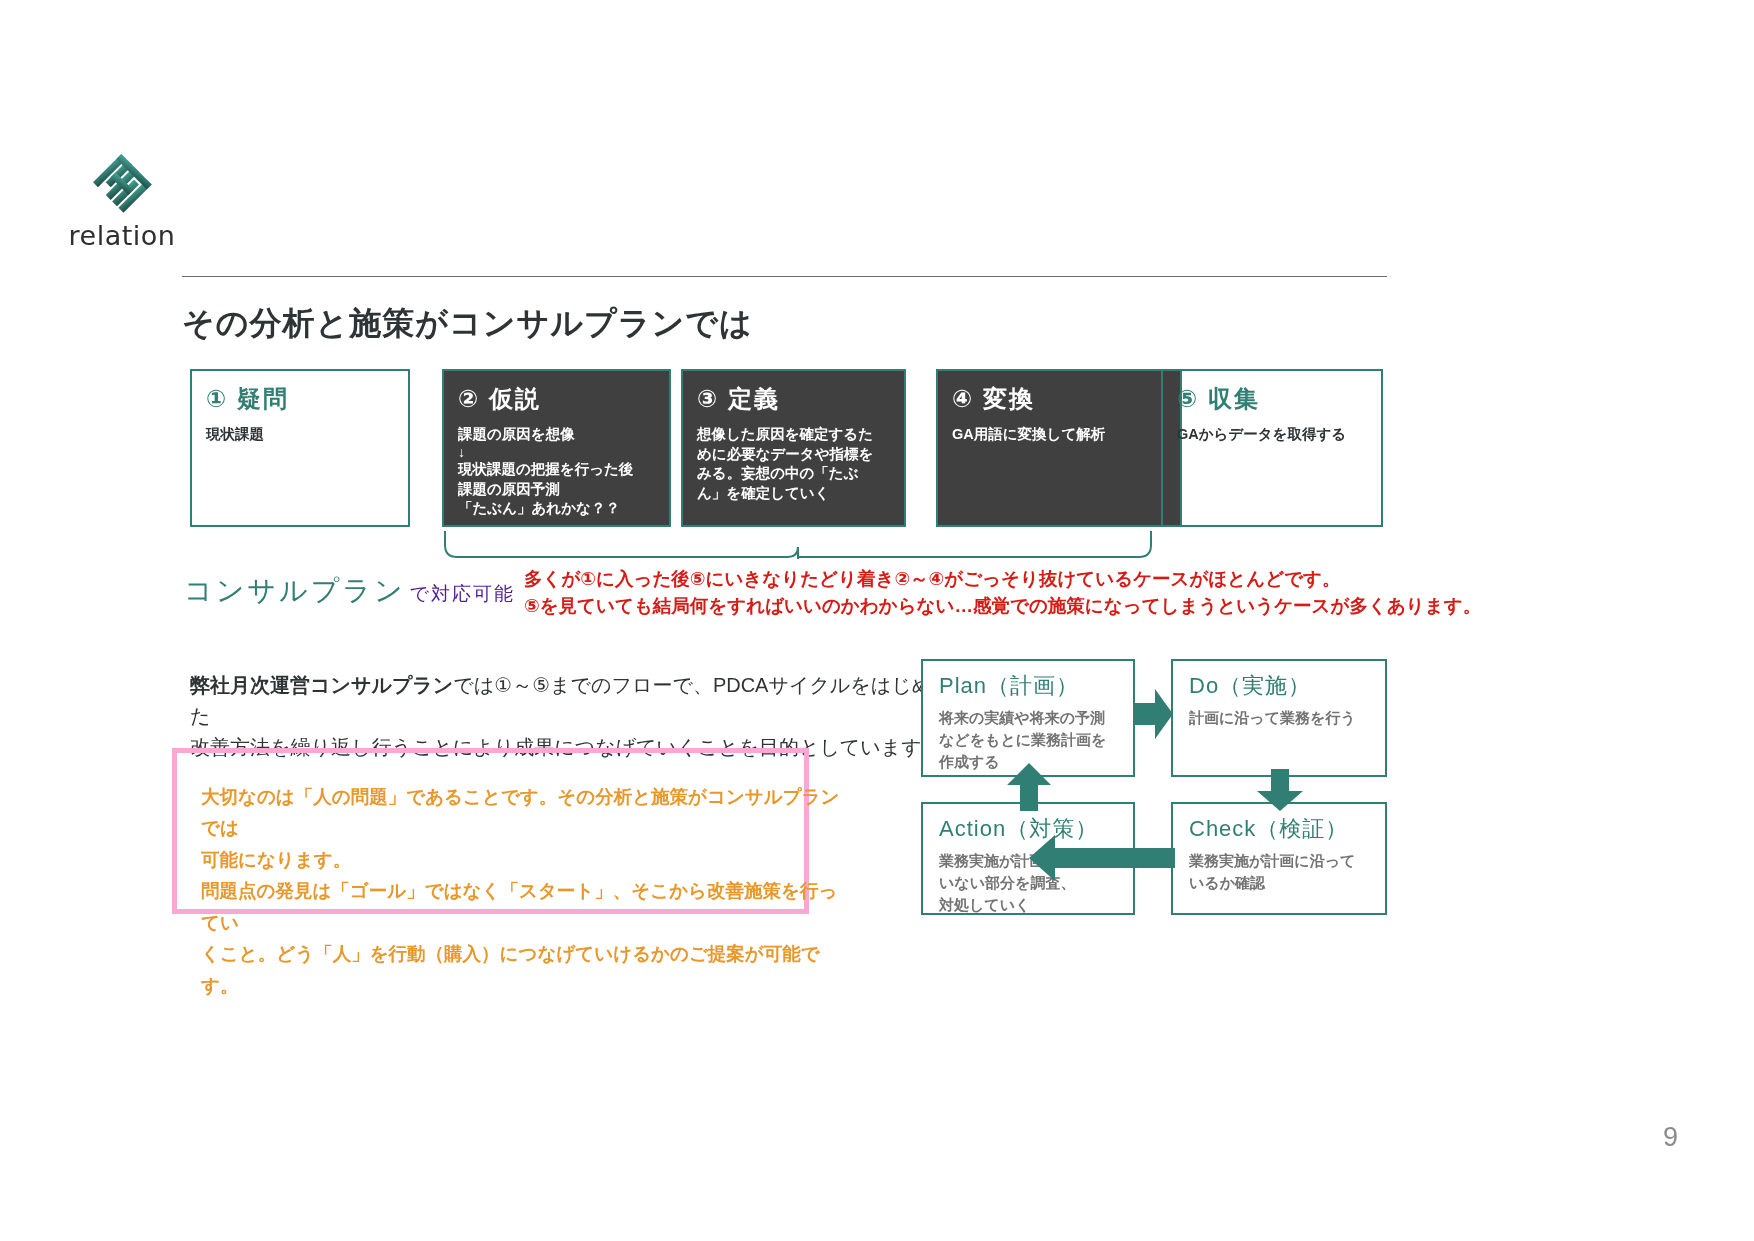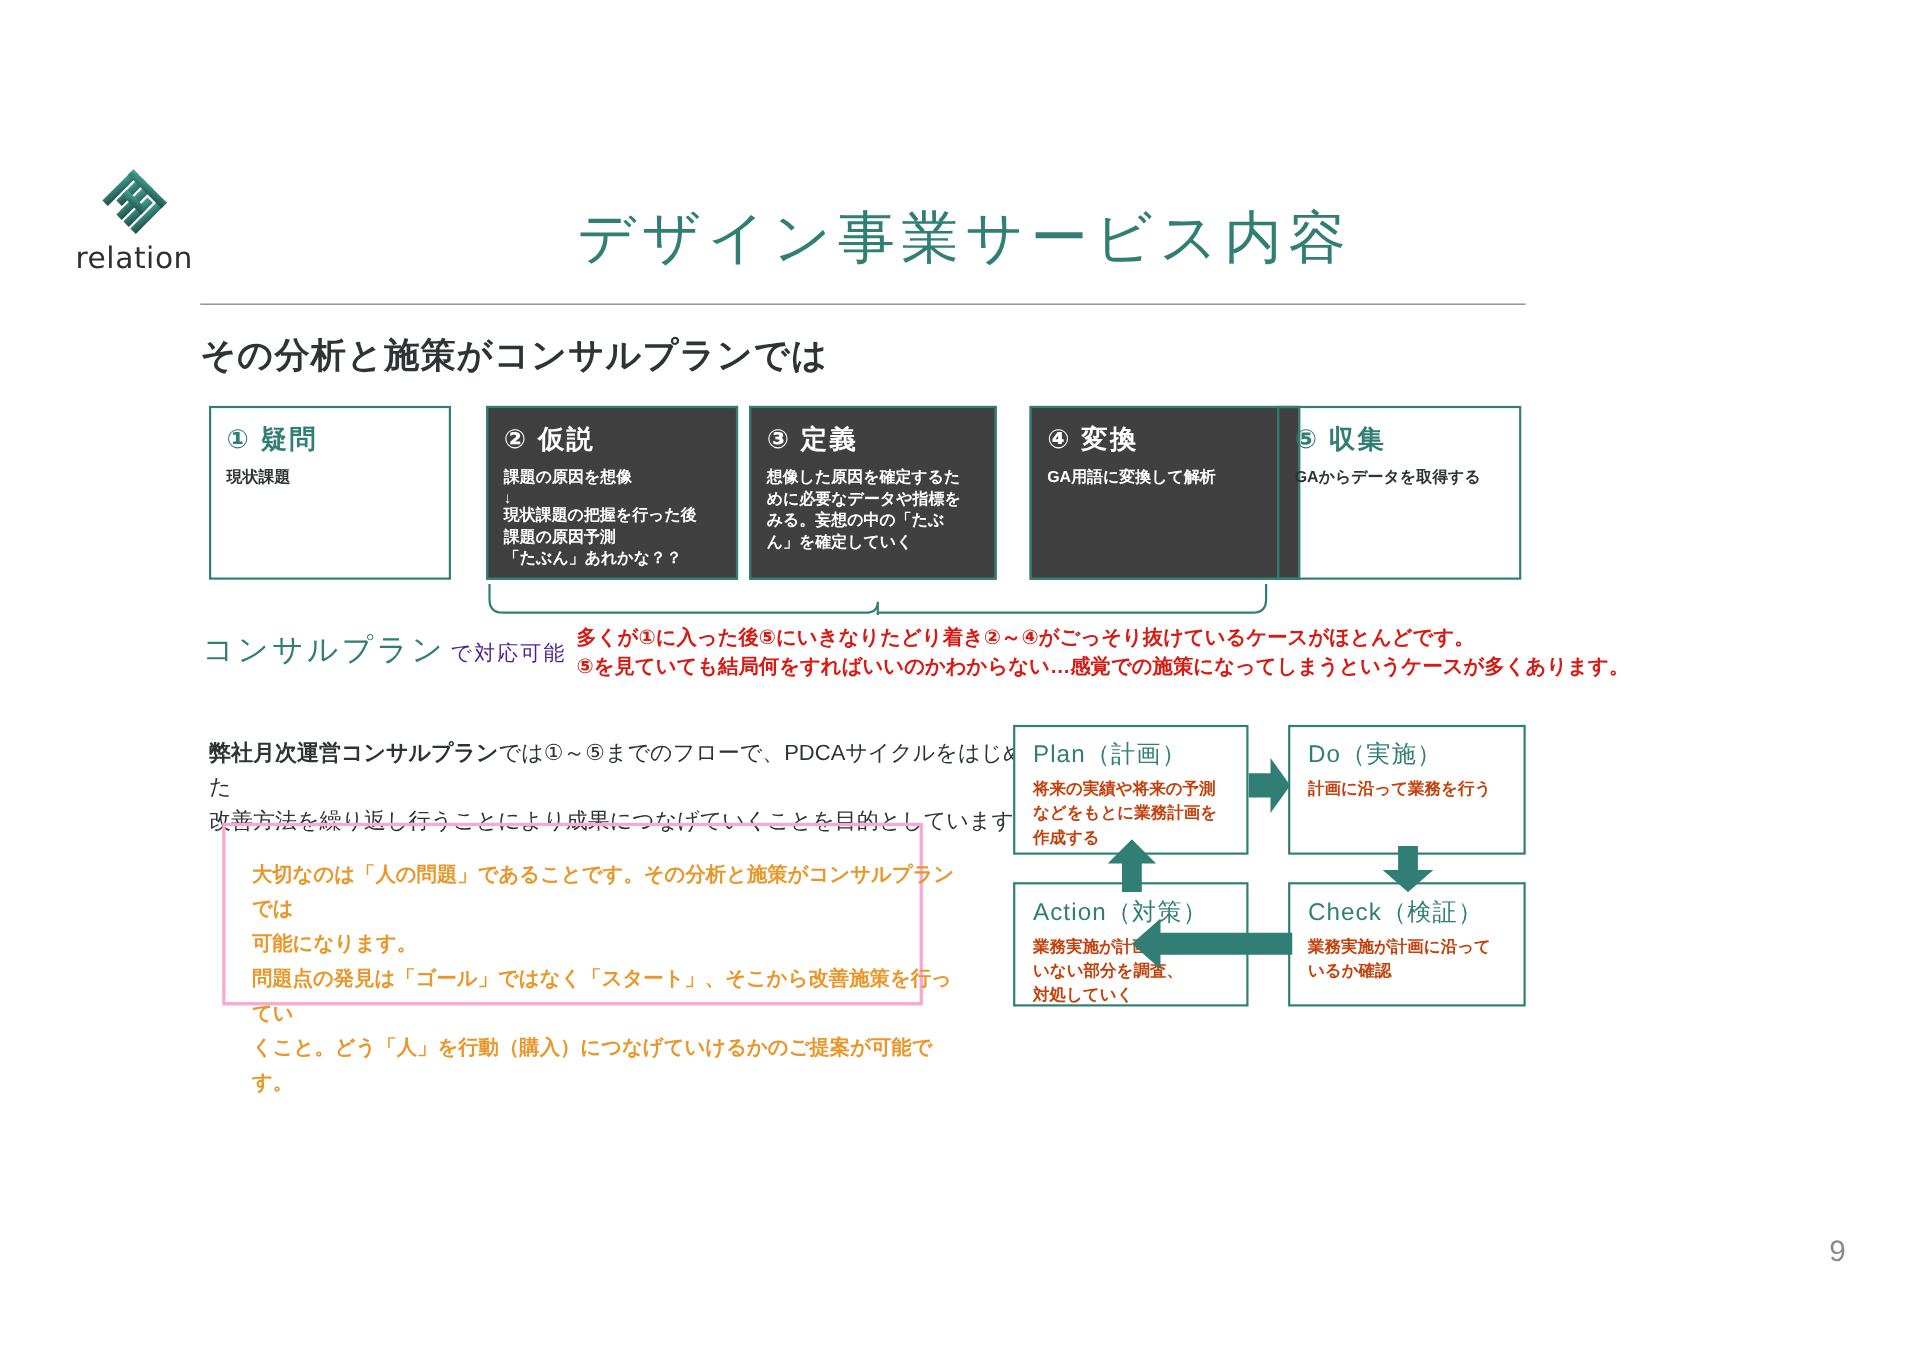--- a/index.html
+++ b/index.html
@@ -87,39 +87,39 @@
 
   
   .para {
     position: absolute; left: 190px; top: 670px; width: 790px;
     font-size: 20px; color: #2e3436; line-height: 1.55;
   }
   .para b { font-weight: bold; }
 
   
   .callout {
-    position: absolute; left: 202px; top: 748px; width: 637px; height: 166px;
-    border: 3px solid #f9a8d4;
+    position: absolute; left: 172px; top: 748px; width: 637px; height: 166px;
+    border: 5px solid #f9a8d4;
   }
   .callout-text {
     position: absolute; left: 24px; top: 28px; width: 640px;
     font-size: 18.5px; font-weight: bold; color: #e8972a; line-height: 1.7;
   }
 
   
   .pdca { position: absolute; left: 921px; top: 659px; width: 466px; height: 255px; }
   .pd-box {
     position: absolute; border: 2px solid #317f74; background: #fff;
     padding: 10px 14px 0 16px;
   }
   .pd-title {
     font-size: 22px; font-weight: normal; color: #317f74; letter-spacing: 1px;
     white-space: nowrap; margin-bottom: 6px;
   }
-  .pd-body { font-size: 15px; font-weight: bold; color: #c2410c; line-height: 1.45; }
+  .pd-body { font-size: 15px; font-weight: bold; color: #737373; line-height: 1.45; }
   #pd-plan   { left: 0;     top: 0;    width: 214px; height: 118px; }
   #pd-do     { left: 250px; top: 0;    width: 216px; height: 118px; }
   #pd-action { left: 0;     top: 143px; width: 214px; height: 113px; }
   #pd-check  { left: 250px; top: 143px; width: 216px; height: 113px; }
   .pd-arrow { position: absolute; }
   #arr-right { left: 214px; top: 28px;  width: 38px; height: 54px; }
   #arr-down  { left: 334px; top: 110px; width: 50px; height: 42px; }
   #arr-left  { left: 108px; top: 176px; width: 146px; height: 46px; }
   #arr-up    { left: 84px;  top: 104px; width: 48px;  height: 48px; }
 
@@ -151,21 +151,20 @@
           <rect x="39" y="22" width="7" height="31" fill="url(#lg)"></rect>
           <rect x="48" y="13" width="7" height="40" fill="url(#lg)"></rect>
           <rect x="12" y="13" width="43" height="7" fill="url(#lg)"></rect>
           <rect x="21" y="30" width="25" height="7" fill="url(#lg)"></rect>
         </g>
       </svg>
     </div>
     <div class="logo-word">relation</div>
   </div>
 
-  <div class="title">デザイン事業サービス内容</div>
   <div class="rule"></div>
 
   <div class="section-head">その分析と施策がコンサルプランでは</div>
 
   <div class="steps">
 
     <div class="step" id="step1">
       <div class="step-title">① 疑問</div>
       <div class="step-body">
         <div>現状課題</div>

